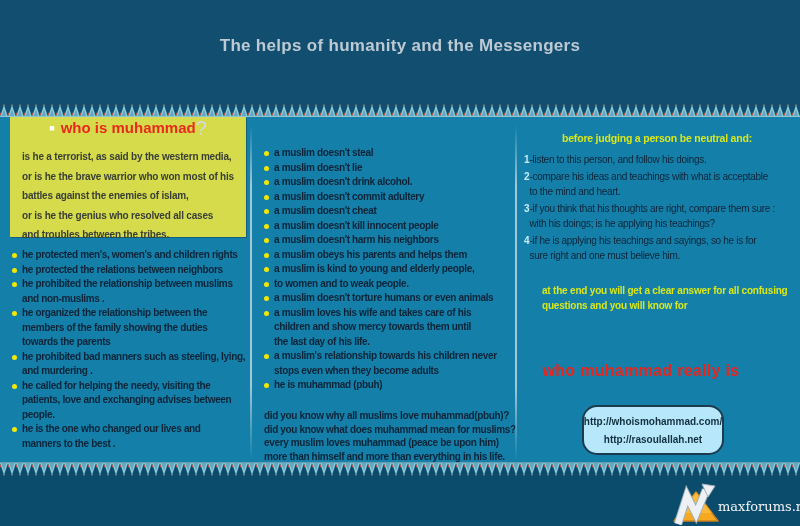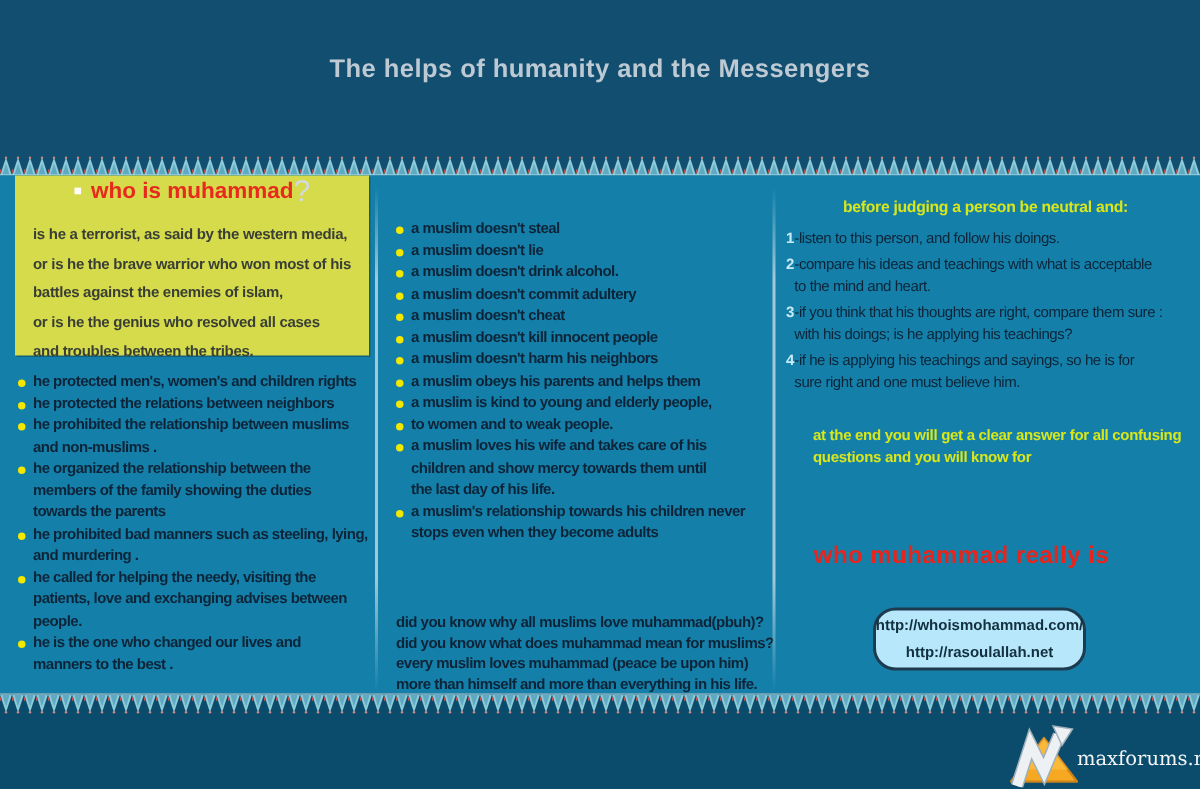--- a/index.html
+++ b/index.html
@@ -77,21 +77,21 @@
   .conclusion {
     position:absolute; left:542px; top:283px; width:250px;
     font-size:10px; font-weight:bold; line-height:15px; color:#d9e71a;
     white-space:pre-line; letter-spacing:-.2px;
   }
   .highlight-red {
     position:absolute; left:508px; top:362px; width:266px; text-align:center;
     font-size:16px; font-weight:bold; color:#e8241c; letter-spacing:.3px;
   }
   .url-box {
-    position:absolute; left:582px; top:405px; width:142px; height:42px;
+    position:absolute; left:582px; top:405px; width:142px; height:50px;
     background:#b7e7fa; border:2px solid #1d3b4e; border-radius:15px;
     display:flex; flex-direction:column; justify-content:center; align-items:center; gap:7px;
   }
   .url-link { font-size:10px; font-weight:bold; color:#12303f; text-decoration:none; }
 
   
   .logo { position:absolute; left:666px; top:483px; }
   .watermark {
     position:absolute; left:718px; top:499px;
     font-family:"DejaVu Serif", serif; font-size:13px; color:#f2f4f6;
@@ -205,28 +205,36 @@
     <div class="li">
         <span class="dot"></span>
         <span class="li-text">a muslim is kind to young and elderly people,</span>
       </div>
     <div class="li">
         <span class="dot"></span>
         <span class="li-text">to women and to weak people.</span>
       </div>
     <div class="li">
         <span class="dot"></span>
+        <span class="li-text">a muslim doesn't torture humans or even animals</span>
+      </div>
+    <div class="li">
+        <span class="dot"></span>
         <span class="li-text">a muslim loves his wife and takes care of his
 children and show mercy towards them until
 the last day of his life.</span>
       </div>
     <div class="li">
         <span class="dot"></span>
         <span class="li-text">a muslim's relationship towards his children never
 stops even when they become adults</span>
+      </div>
+    <div class="li">
+        <span class="dot"></span>
+        <span class="li-text">he is muhammad (pbuh)</span>
       </div>
   </div>
 
   <div class="mid-paragraph">did you know why all muslims love muhammad(pbuh)?
 did you know what does muhammad mean for muslims?
 every muslim loves muhammad (peace be upon him)
 more than himself and more than everything in his life.</div>
 
   <div class="vdiv vdiv-right"></div>
 

